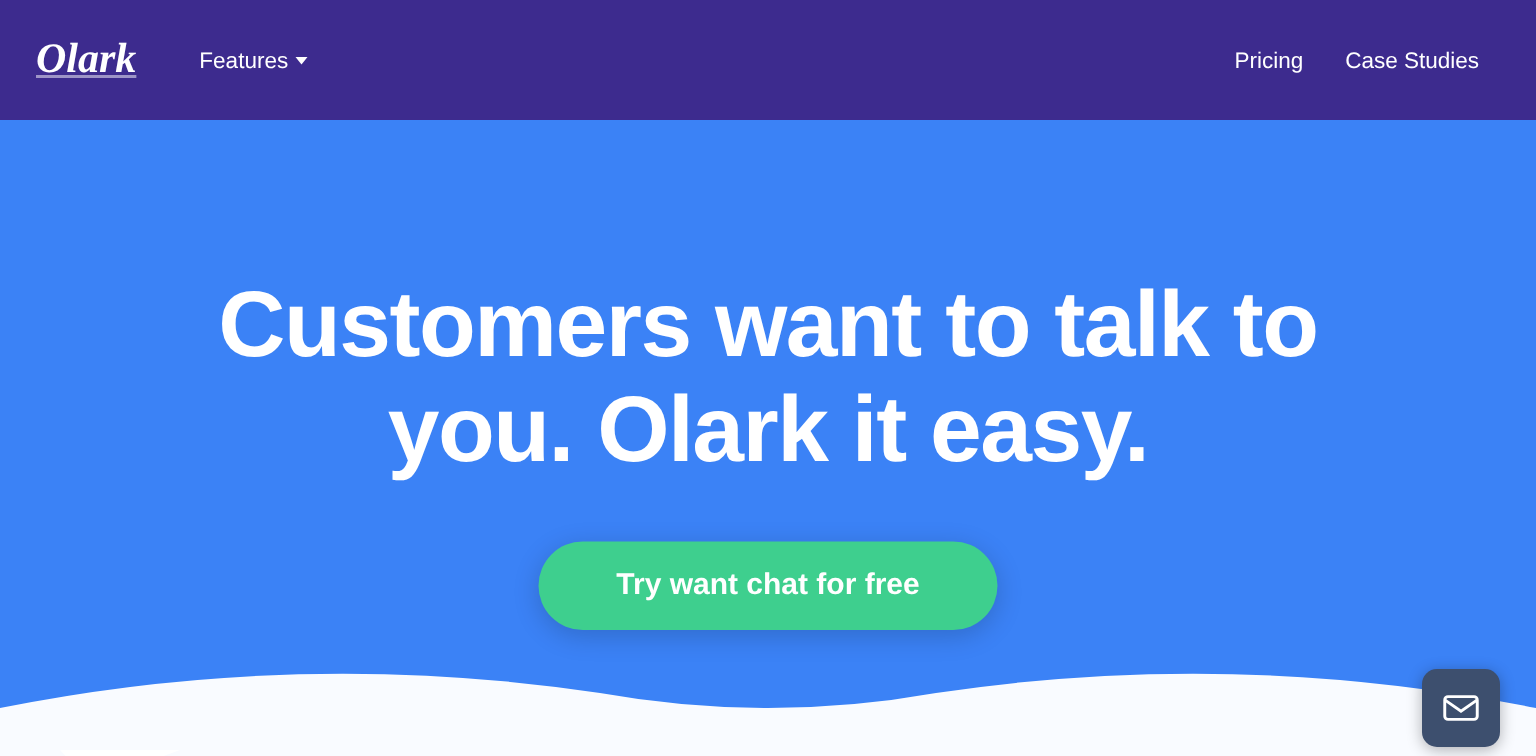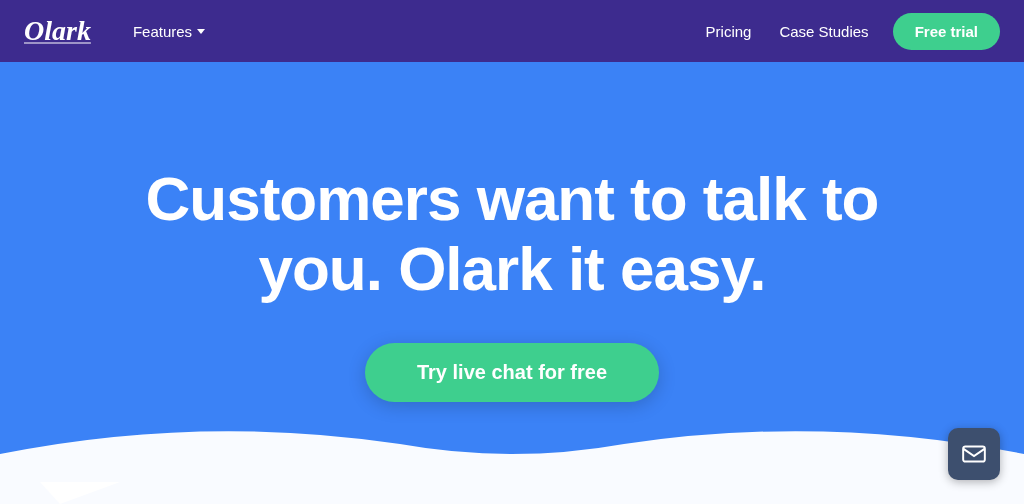--- a/index.html
+++ b/index.html
@@ -6,21 +6,21 @@
     body { width: 1024px; height: 504px; overflow: hidden; font-family: -apple-system, BlinkMacSystemFont, 'Segoe UI', sans-serif; }
 
     
     nav {
       position: relative;
       z-index: 10;
       background: #3d2b8e;
       display: flex;
       align-items: center;
       padding: 0 24px;
-      height: 62px;
+      height: 80px;
     }
     .logo {
       font-family: 'Brush Script MT', cursive;
       color: #fff;
       font-size: 28px;
       font-style: italic;
       font-weight: bold;
       margin-right: 28px;
       text-decoration: underline;
       text-decoration-color: rgba(255,255,255,0.5);
@@ -153,30 +153,29 @@
 
   <div class="nav-spacer"></div>
 
   <div class="nav-right">
     <div class="nav-item">
       <span>Pricing</span>
     </div>
     <div class="nav-item">
       <span>Case Studies</span>
     </div>
-    <button class="btn-free-trial">Free trial</button>
   </div>
 </nav>
 
 <section class="hero">
   <h1 class="hero-title">
     <span>Customers want to talk to</span><br>
     <span>you. Olark it easy.</span>
   </h1>
-  <button class="btn-cta">Try live chat for free</button>
+  <button class="btn-cta">Try want chat for free</button>
 
   <div class="bubble-bottom">
     <svg viewBox="0 0 1024 90" preserveAspectRatio="none" xmlns="http://www.w3.org/2000/svg">
       <path d="M0,90 L0,40 Q200,0 400,30 Q512,50 624,30 Q824,0 1024,40 L1024,90 Z" fill="#fff" opacity="0.97"></path>
 
       <path d="M60,90 L40,68 L120,68 Z" fill="#fff" opacity="0.97"></path>
     </svg>
   </div>
 
   <div class="chat-widget">

